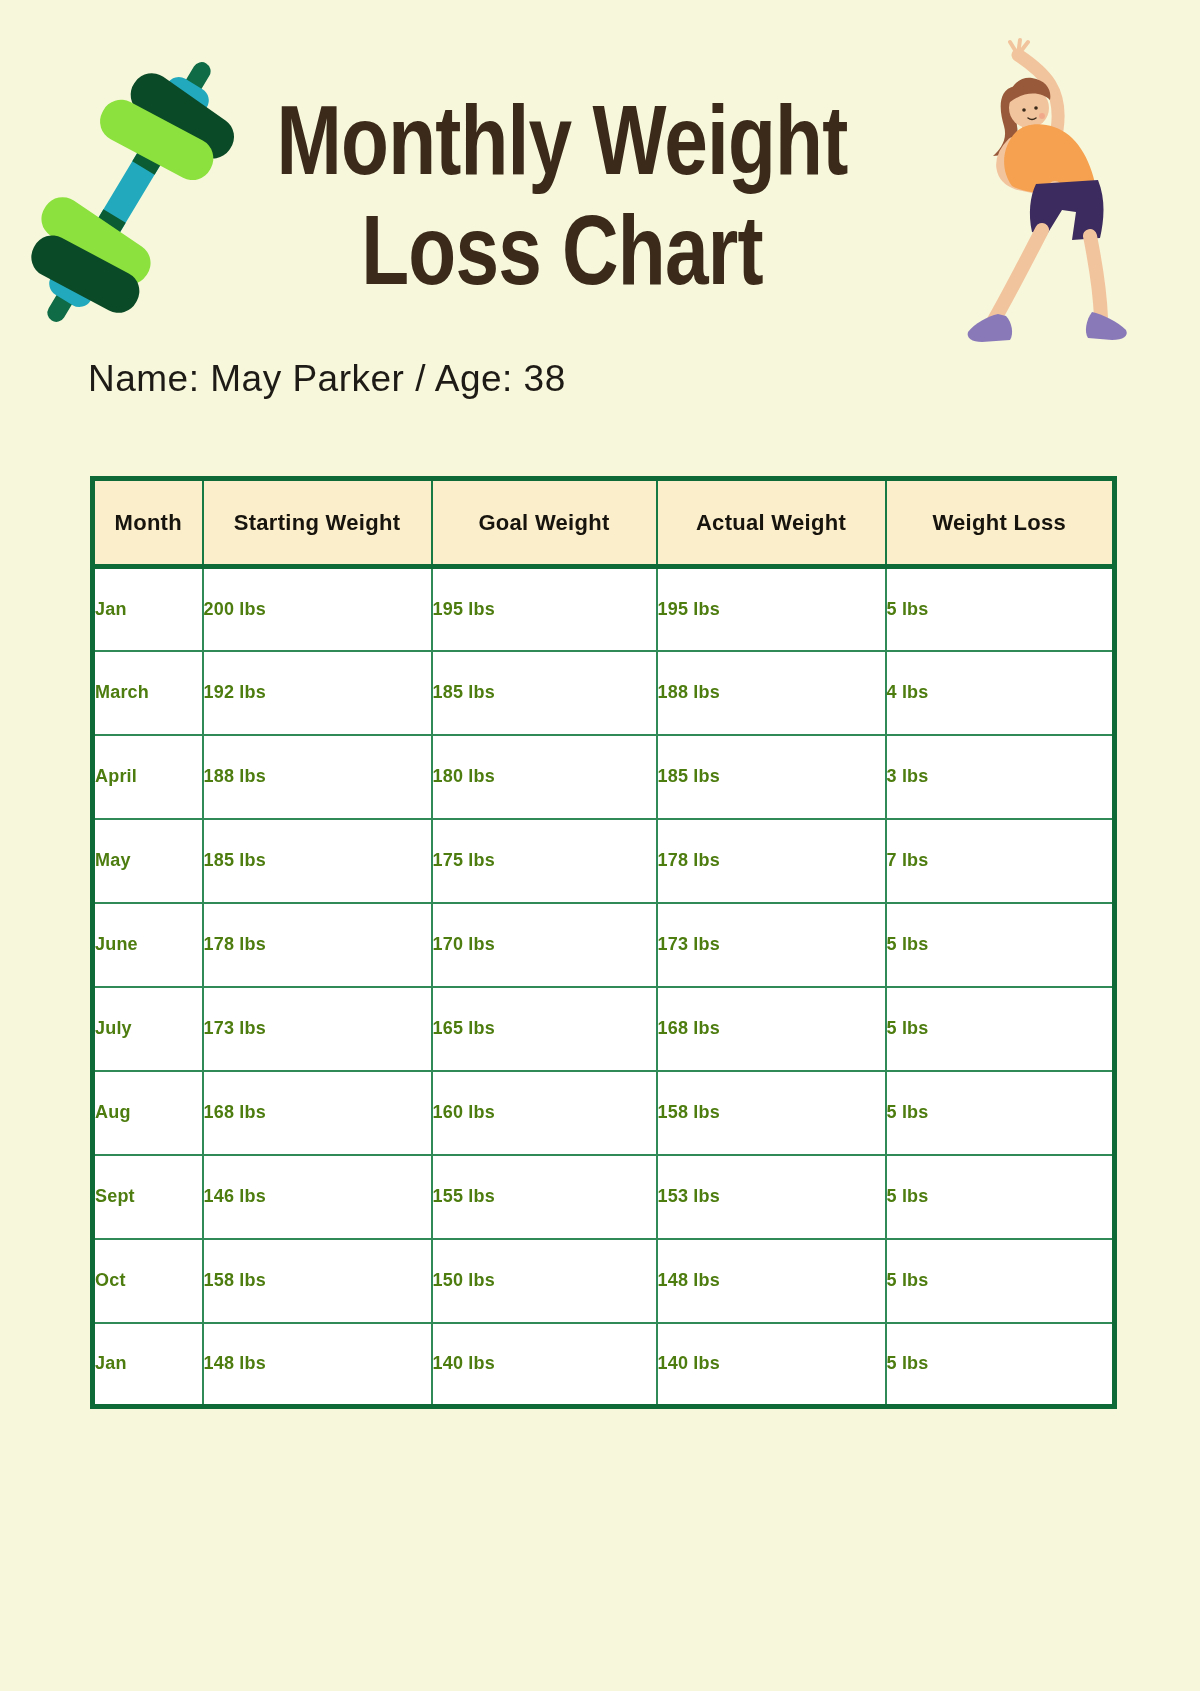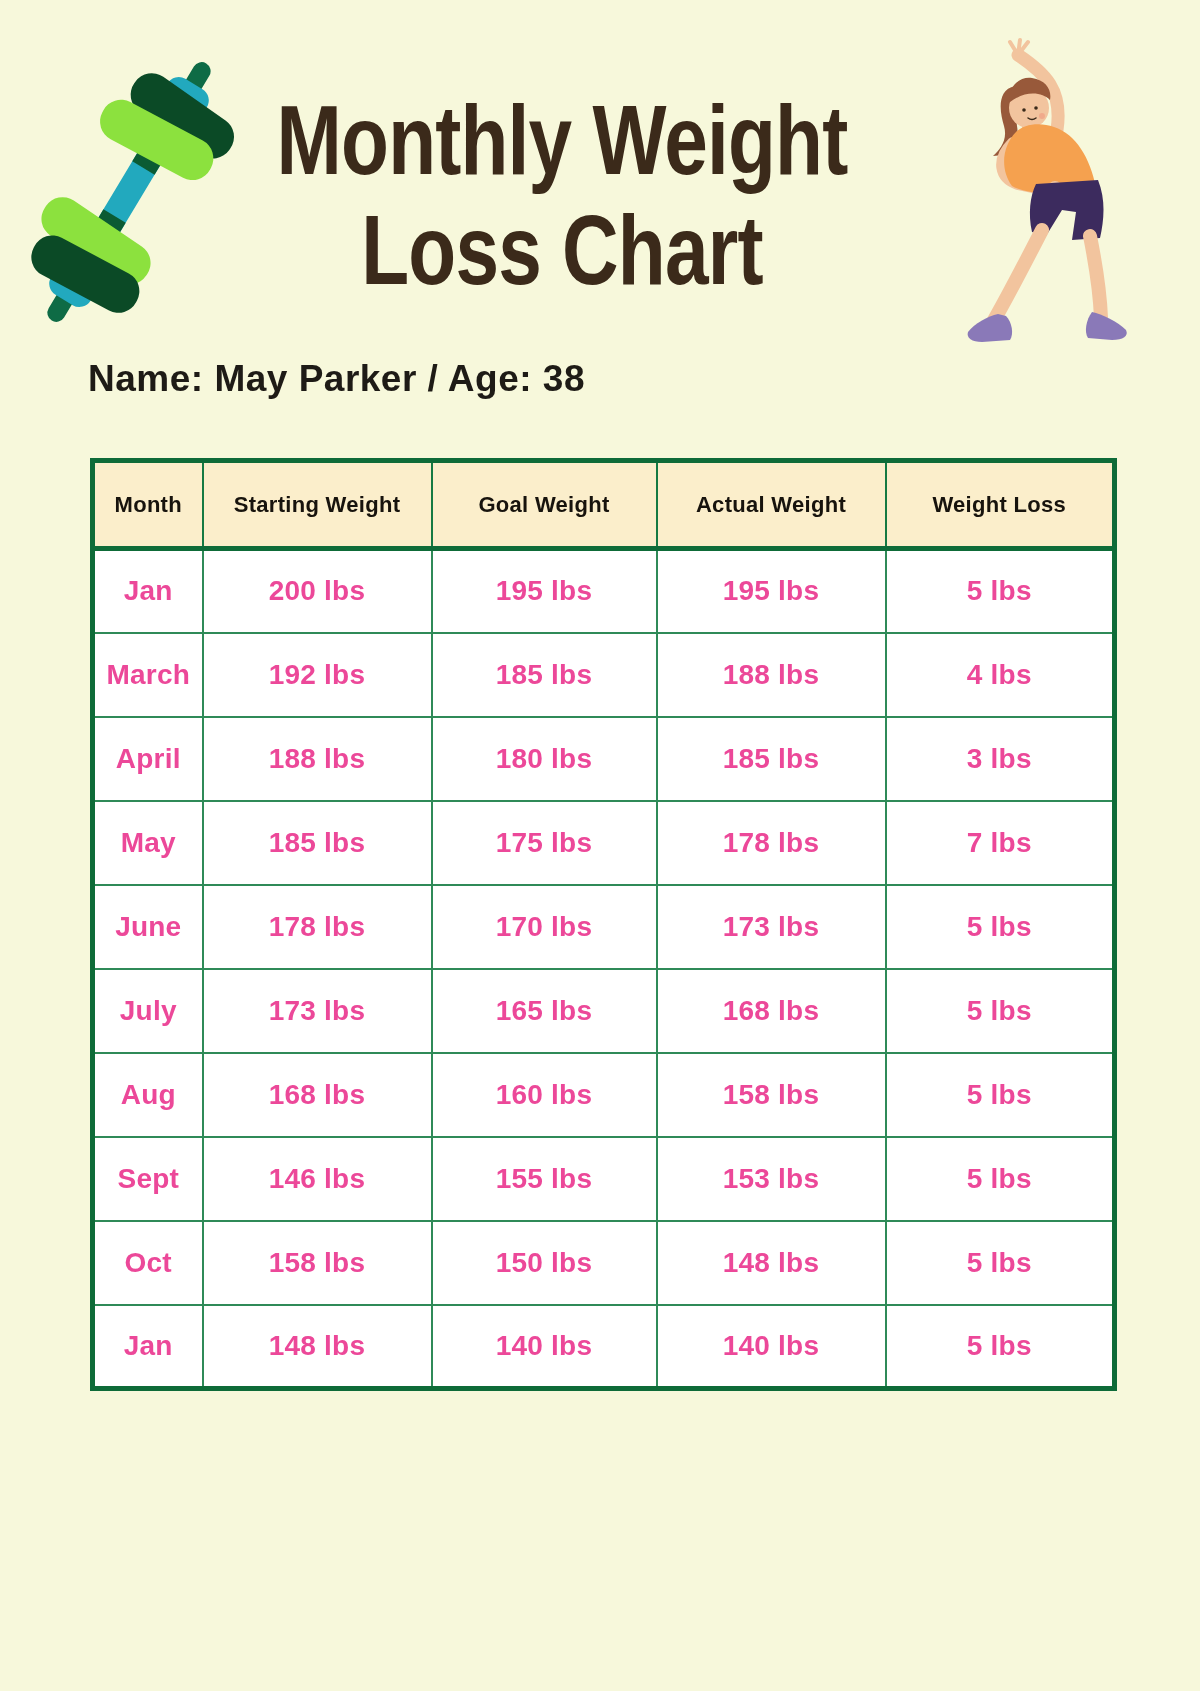--- a/index.html
+++ b/index.html
@@ -25,47 +25,47 @@
     line-height:1.12;
     transform:scaleX(0.80);
     transform-origin:50% 0;
     letter-spacing:-1px;
     white-space:nowrap;
   }
 
   
   .name-line {
     position:absolute; left:88px; top:358px;
-    font-size:37px; font-weight:700;
+    font-size:37px; font-weight:400;
     color:#1E1B16; letter-spacing:0.5px;
   }
 
   
   table.weight-table {
-    position:absolute; left:90px; top:458px;
+    position:absolute; left:90px; top:476px;
     width:1022px;
     border-collapse:collapse;
     border:5px solid var(--border_green, #0E6B38);
     background:#ffffff;
     table-layout:fixed;
   }
   .weight-table th {
     background: var(--header_cell_bg, #FBEECB);
     height:88px;
     font-size:22px; font-weight:700;
     color:#17130D;
     border:2px solid #157A43;
     border-bottom:5px solid var(--border_green, #0E6B38);
     letter-spacing:0.3px;
   }
   .weight-table td {
     height:84px;
-    text-align:center; vertical-align:middle;
-    font-size:28px; font-weight:700;
-    color:#ec4899;
+    text-align:left; vertical-align:middle;
+    font-size:18px; font-weight:700;
+    color:#4d7c0f;
     border:2px solid #2F8A58;
     white-space:pre-wrap;
     letter-spacing:0.2px;
   }
   .weight-table th:first-child, .weight-table td:first-child { border-left:none; }
   .weight-table th:last-child,  .weight-table td:last-child  { border-right:none; }
   .weight-table tr:last-child td { border-bottom:none; }
 </style>
 </head>
 <body>

